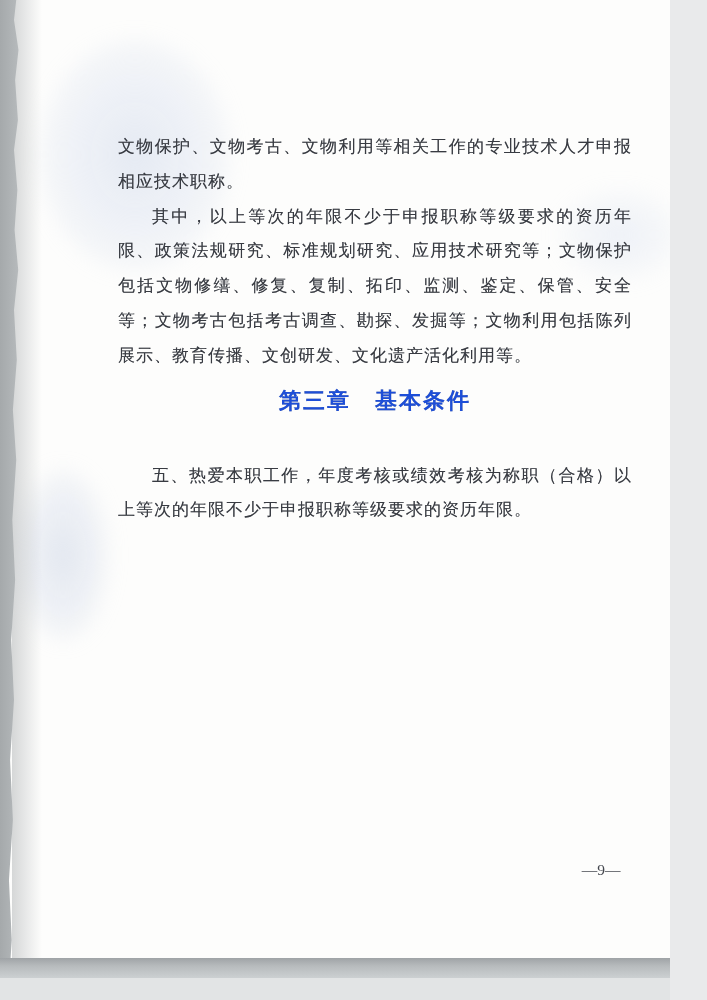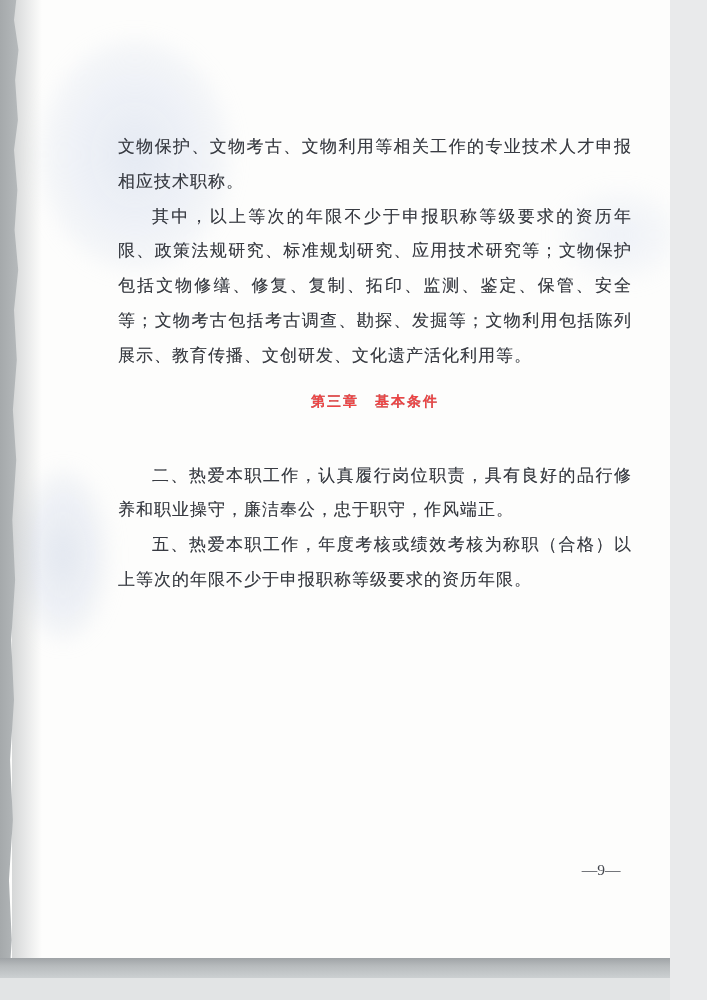--- a/index.html
+++ b/index.html
@@ -68,23 +68,23 @@
   }
   .para { margin: 0; text-indent: 2em; }
   .para.no-indent { text-indent: 0; }
   .heading {
     margin: 12px 0 43px 0;
     line-height: 30px;
     text-indent: 0;
     text-align: center;
     font-family: "Liberation Sans", sans-serif;
     font-weight: bold;
-    font-size: 14px;
+    font-size: 22px;
     letter-spacing: 2px;
-    color: #ef4444;
+    color: #1d4ed8;
   }
   .page-number {
     position: absolute;
     left: 556px; top: 861px;
     width: 90px;
     text-align: center;
     font-size: 15.5px;
     letter-spacing: 0;
     color: #43464d;
     font-family: "Liberation Serif", serif;
@@ -98,21 +98,20 @@
   <div class="tint tint-a"></div>
   <div class="tint tint-b"></div>
   <div class="tint tint-c"></div>
 
   <div class="text-block">
     <p class="para no-indent">文物保护、文物考古、文物利用等相关工作的专业技术人才申报相应技术职称。</p>
     <p class="para">其中，以上等次的年限不少于申报职称等级要求的资历年限、政策法规研究、标准规划研究、应用技术研究等；文物保护包括文物修缮、修复、复制、拓印、监测、鉴定、保管、安全等；文物考古包括考古调查、勘探、发掘等；文物利用包括陈列展示、教育传播、文创研发、文化遗产活化利用等。</p>
 
     <h2 class="heading">第三章　基本条件</h2>
 
-    <p class="para">二、热爱本职工作，认真履行岗位职责，具有良好的品行修养和职业操守，廉洁奉公，忠于职守，作风端正。</p>
     <p class="para">五、热爱本职工作，年度考核或绩效考核为称职（合格）以上等次的年限不少于申报职称等级要求的资历年限。</p>
   </div>
 
   <div class="page-number">—9—</div>
 
   <div class="left-edge-shadow"></div>
   <div class="left-edge"></div>
   <div class="bottom-band"></div>
   <div class="bottom-bed"></div>
 

